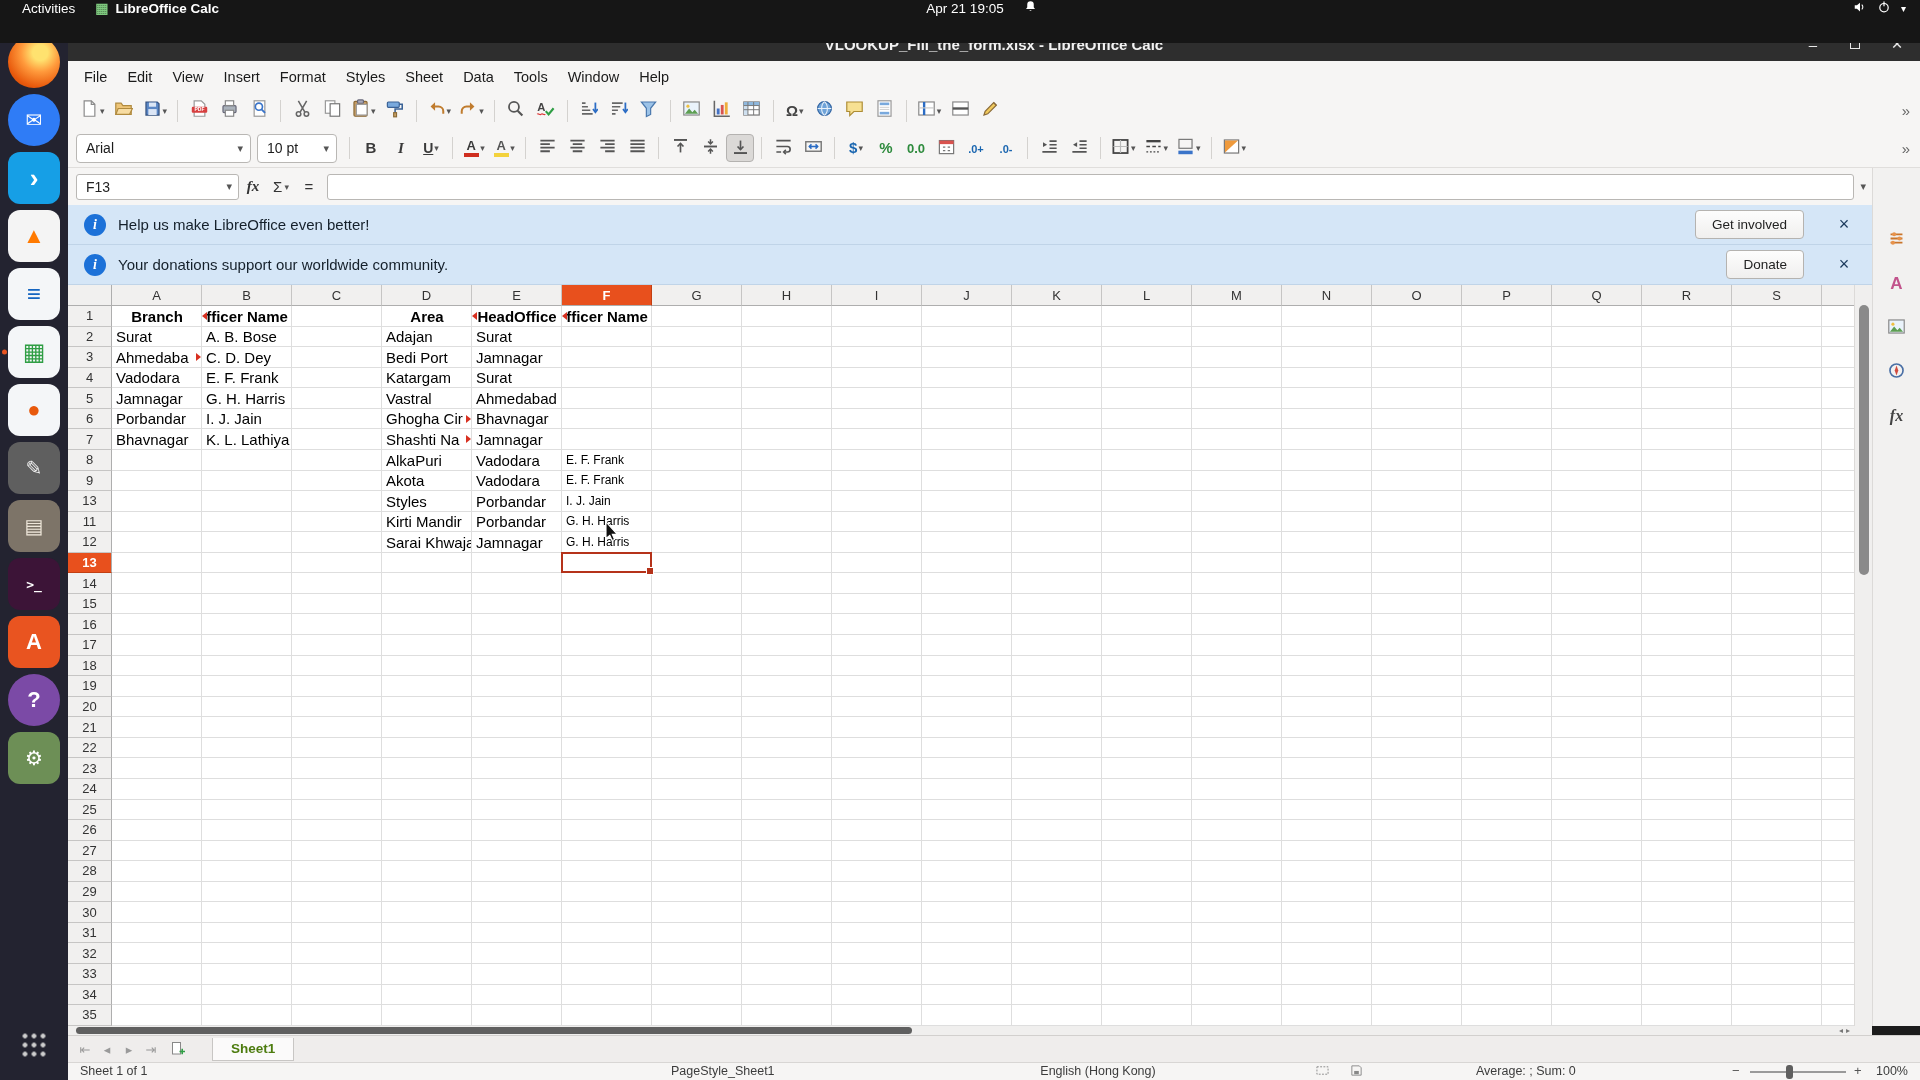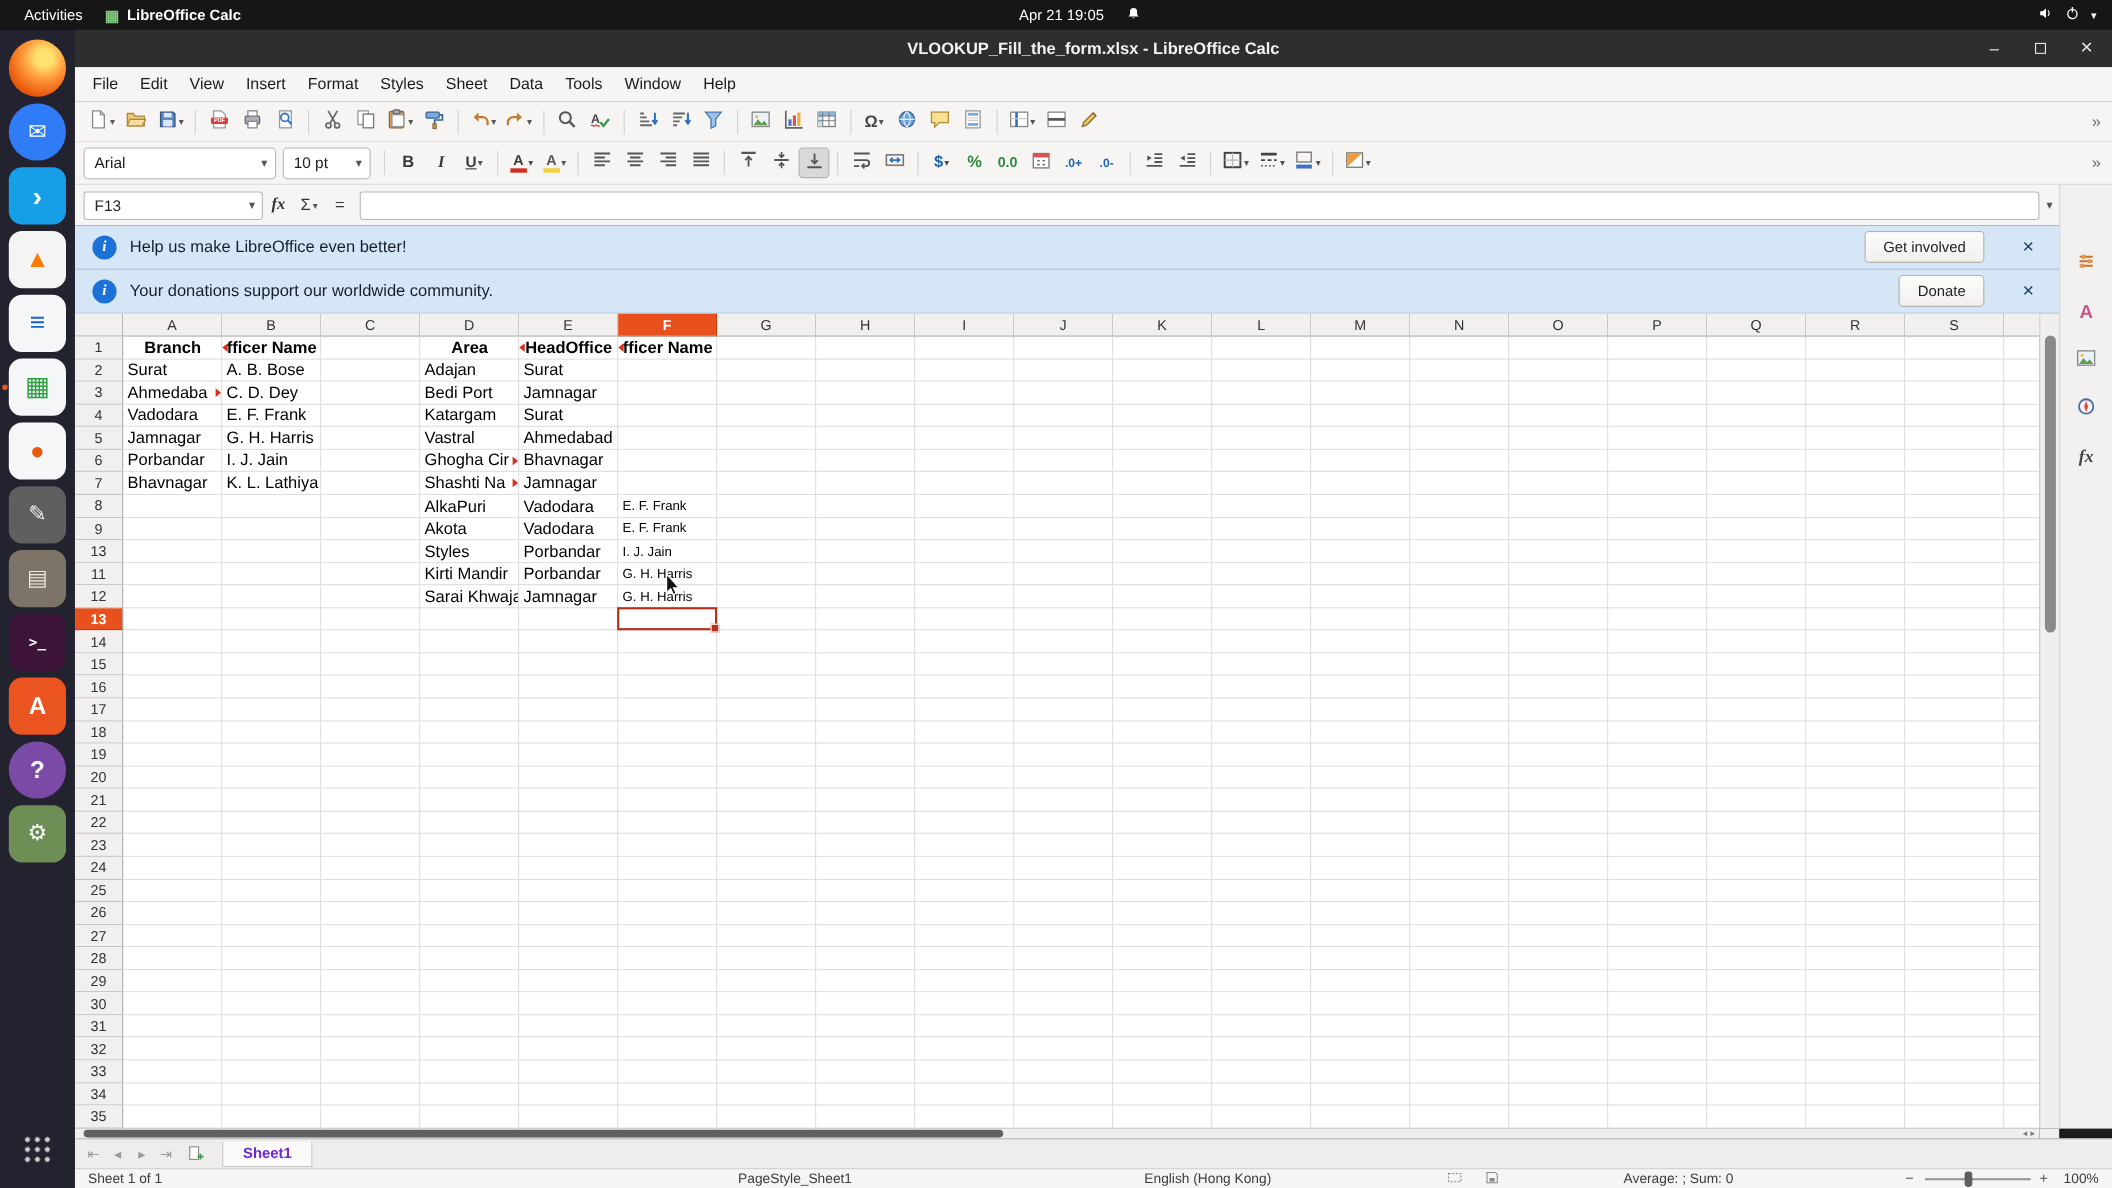--- a/index.html
+++ b/index.html
@@ -1,21 +1,21 @@
 <!DOCTYPE html>
 <html><head>
 <meta charset="utf-8">
 <style>
   * { box-sizing: border-box; margin: 0; padding: 0; }
   html,body { width:1920px; height:1080px; overflow:hidden; }
   body { position:relative; font-family:"Liberation Sans",sans-serif; background:#1c1c1c; color:#222; }
 
   
-  #topbar { position:absolute; left:0; top:0; width:1920px; height:27px; background:#161616; color:#fff;
-            display:flex; align-items:center; font-size:13.5px; z-index:50; }
+  #topbar { position:absolute; left:0; top:0; width:1920px; height:43px; background:#161616; color:#fff;
+            display:flex; align-items:flex-start; font-size:13.5px; z-index:50; }
   .tb-left { display:flex; align-items:center; gap:14px; padding-left:16px; flex:1; }
   .tb-item { padding:0 6px; }
   .tb-app { display:flex; align-items:center; gap:7px; font-weight:bold; }
   .tb-appicon { color:#7ec97e; font-size:14px; }
   .tb-center { display:flex; align-items:center; gap:20px;margin-left:41px; }
   .tb-right { flex:1; display:flex; justify-content:flex-end; align-items:center; gap:10px; padding-right:14px; }
   .gi-chevron::before { content:"▾"; }
 
   
   #dock { position:absolute; left:0; top:27px; width:68px; height:1053px; background:#232330;
@@ -133,21 +133,21 @@
   .burger::after { content:""; position:absolute; left:0; right:0; top:3px; height:2px; background:#555; }
   .fx-txt { font-style:italic; font-family:"Liberation Serif",serif; font-weight:bold; font-size:16px; color:#444; }
 
   
   #tabbar { position:absolute; left:68px; top:1035px; width:1852px; height:27px; background:#efedec;
             border-top:1px solid #d2d0ce; display:flex; align-items:center; padding-left:6px; font-size:13.5px; }
   .nav-btn { width:22px; height:22px; display:flex; align-items:center; justify-content:center; color:#9a9a9a; font-size:13px; }
   .gi-first::before { content:"⇤"; } .gi-prev::before { content:"◂"; } .gi-next::before { content:"▸"; } .gi-last::before { content:"⇥"; }
   #add-sheet { width:24px; height:22px; display:flex; align-items:center; justify-content:center; margin:0 4px; }
   .sheet-tab { background:#fbfafa; border:1px solid #c8c6c4; border-top:none; padding:3px 18px 4px;
-               font-weight:bold; color:#6d28d9; margin-left:8px;text-align:center; }
+               font-weight:bold; color:#4d7c0f; margin-left:18px;text-align:center; }
 
   
   #statusbar { position:absolute; left:68px; top:1062px; width:1852px; height:18px; background:#f6f5f4;
                border-top:1px solid #d8d6d4; font-size:12.5px; color:#3c3c3c;padding-left:16px; }
   #statusbar .sfield { position:absolute; top:1px; }
   #zoom-track { position:absolute; top:8px; width:96px; height:2px; background:#9a9a9a; }
   #zoom-thumb { position:absolute; top:-6px; left:36px; width:7px; height:14px; background:#5f5f5f; border-radius:3px; }
   .zbtn { position:absolute; top:0px; color:#555; font-size:13px; }
 
   

